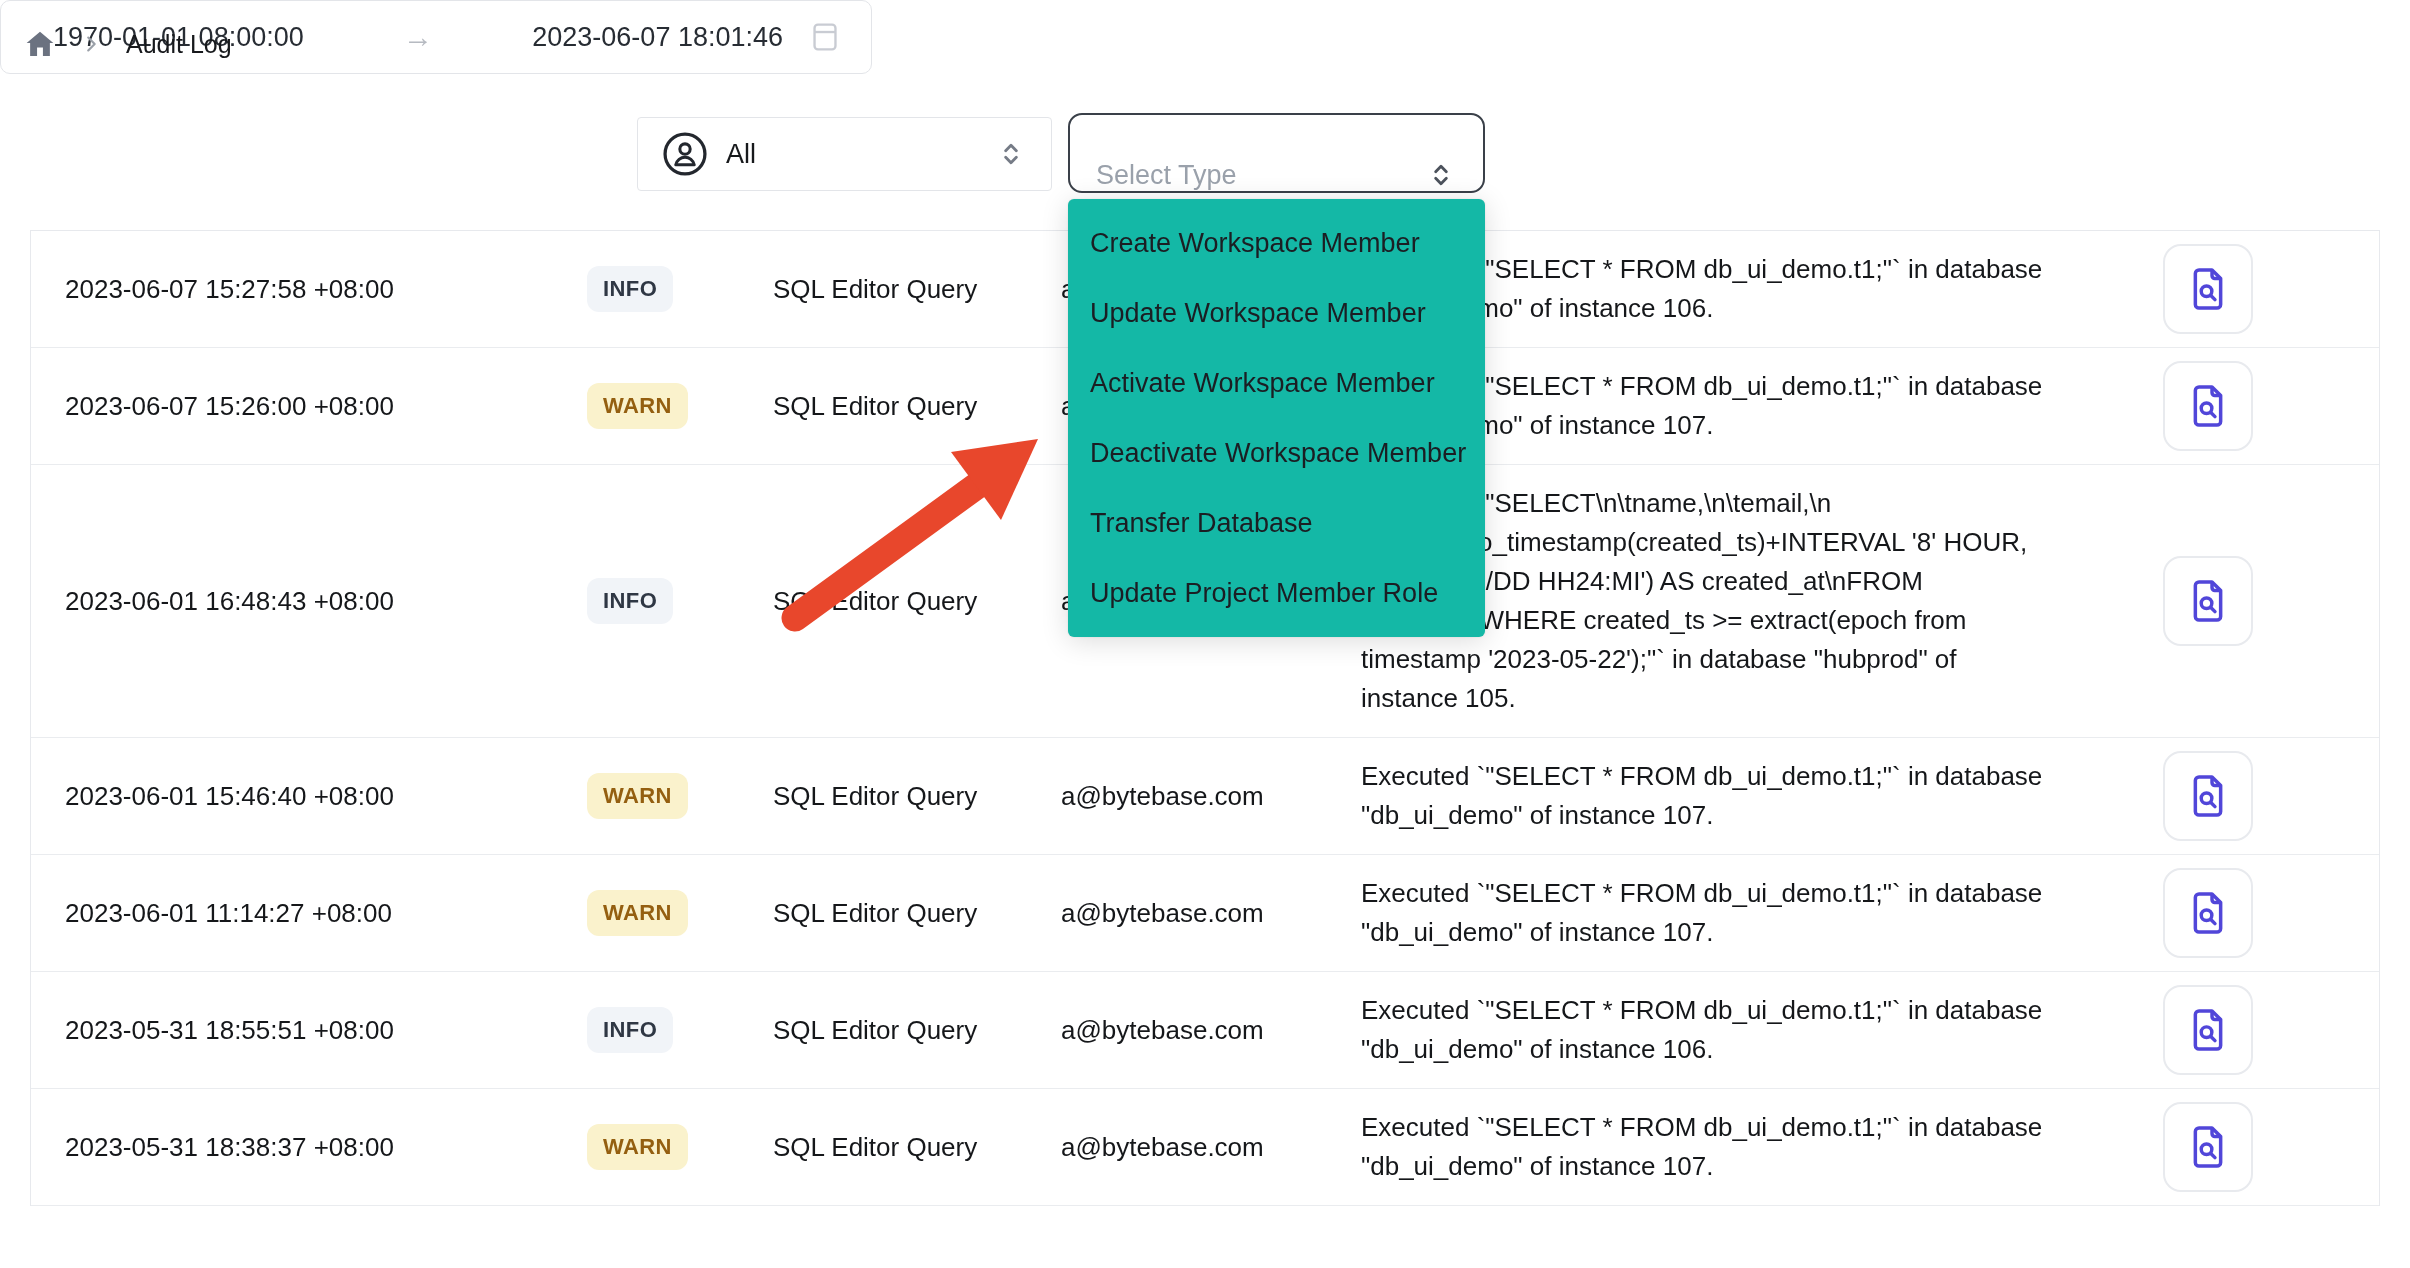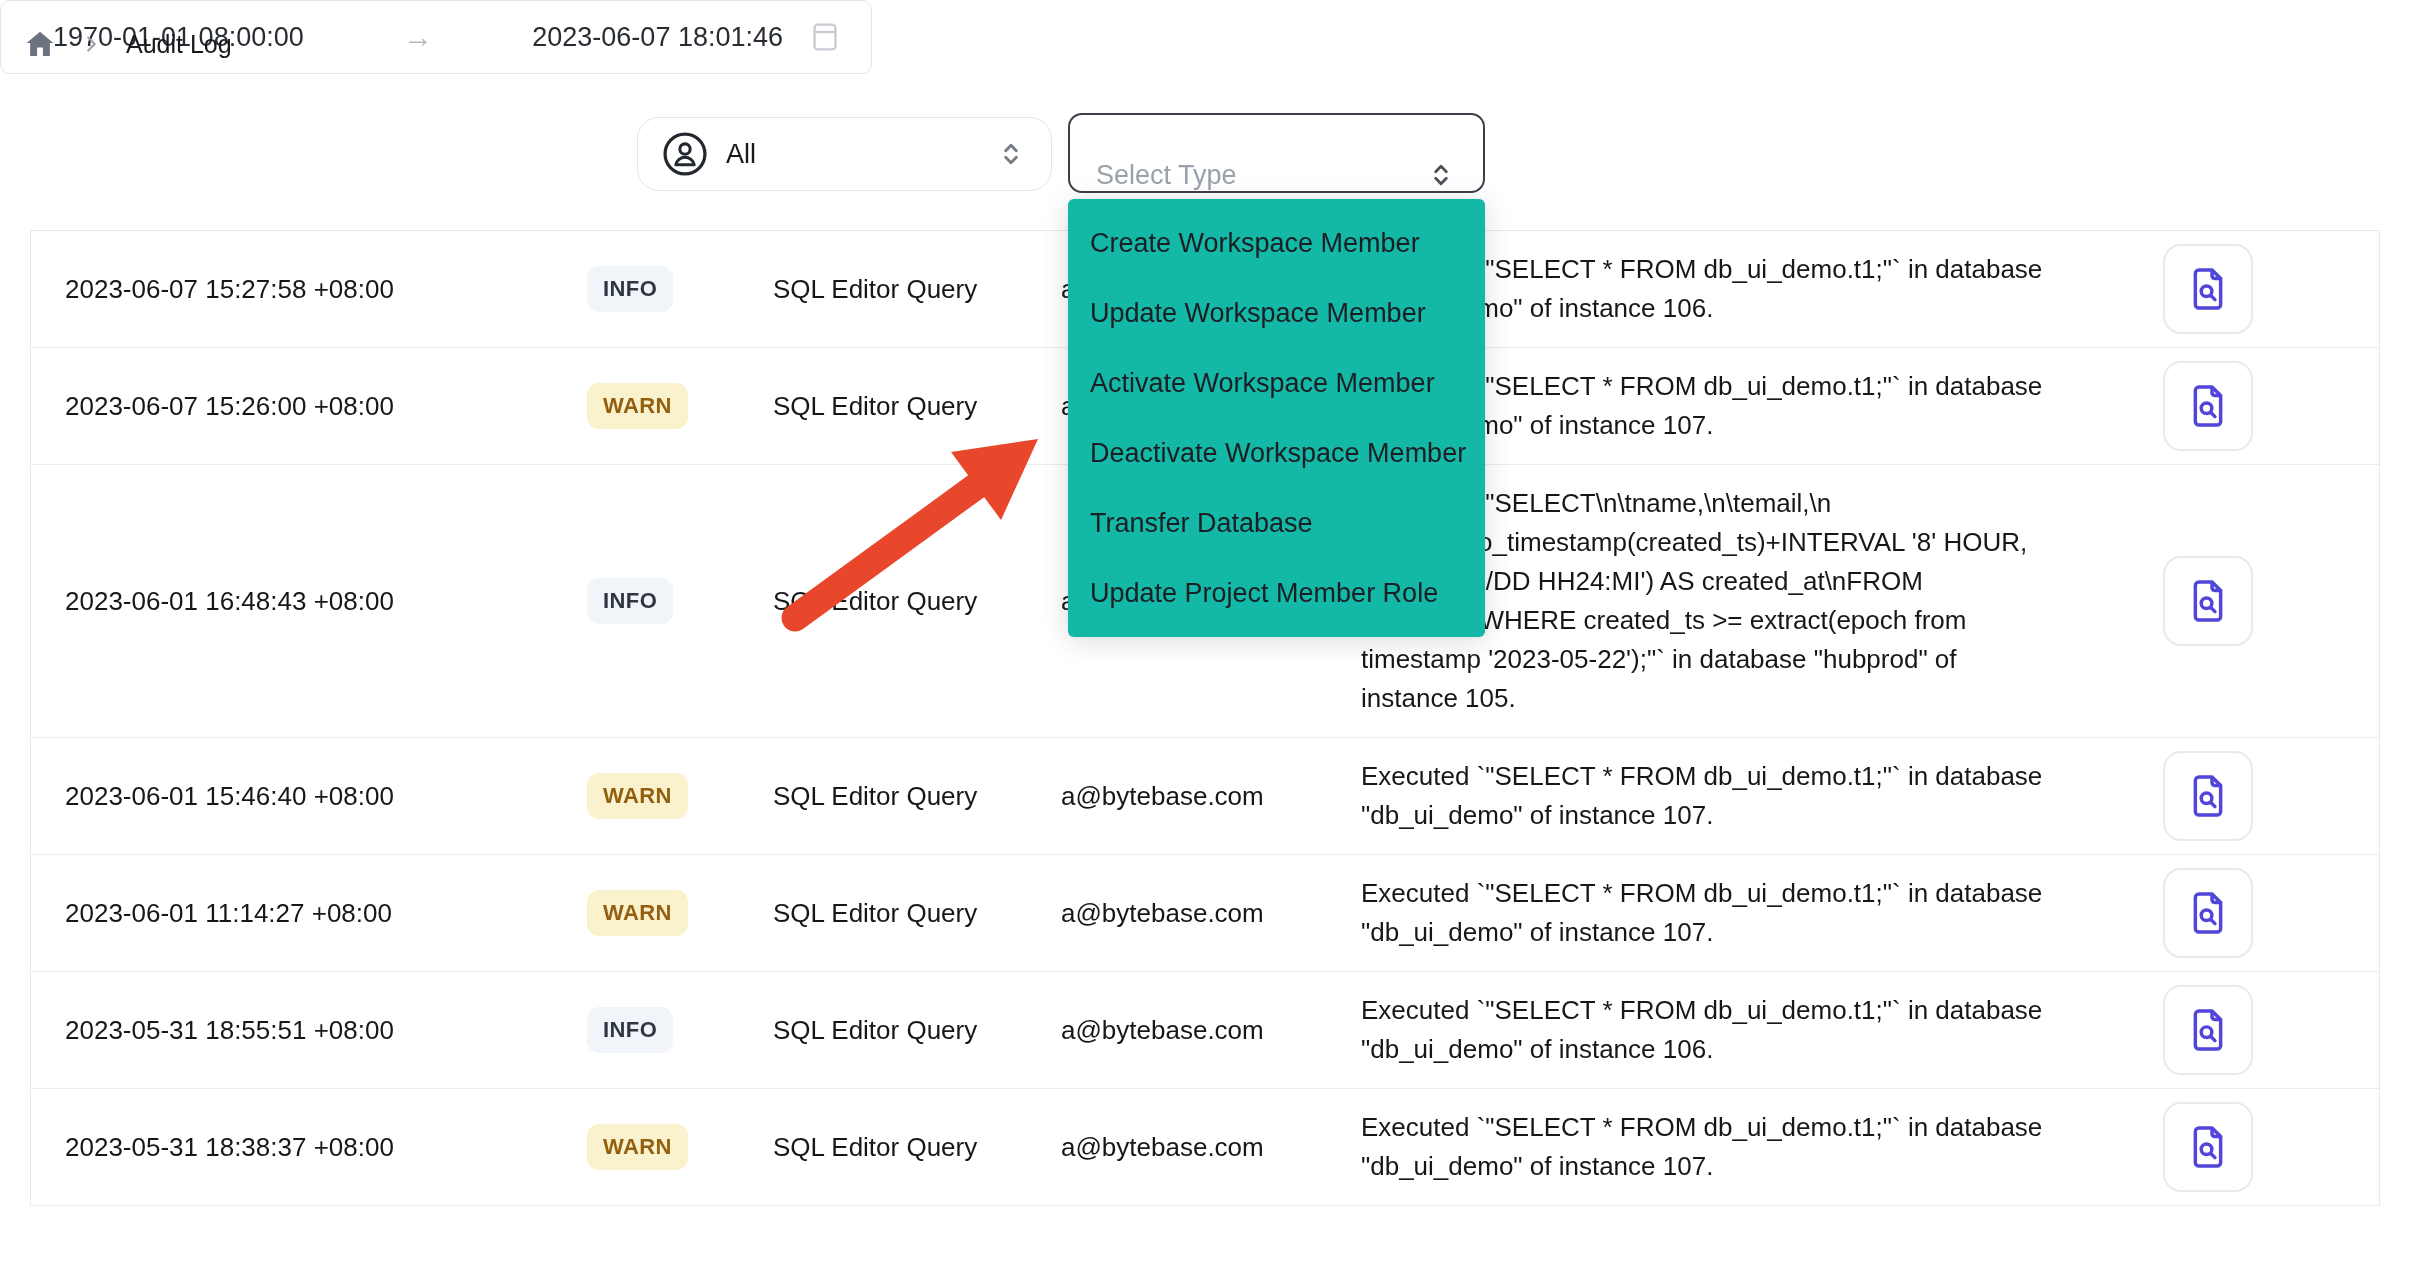--- a/index.html
+++ b/index.html
@@ -8,21 +8,21 @@
   .screen { position:relative; width:2410px; height:1268px; background:#fff; overflow:hidden; }
 
   
   .breadcrumb { position:absolute; left:24px; top:28px; display:flex; align-items:center; gap:24px; }
   .breadcrumb .home-ic { width:32px; height:32px; display:block; }
   .breadcrumb .chev-ic { width:22px; height:22px; display:block; }
   .breadcrumb .title { font-size:25px; font-weight:400; color:#17191c; }
 
   
   .sel { position:absolute; display:flex; align-items:center; background:#fff; }
-  .actor-select { left:637px; top:117px; width:415px; height:74px; border:1.5px solid #e3e5e9; border-radius:22px; padding:0 24px; gap:18px; cursor:pointer; }
+  .actor-select { left:637px; top:117px; width:415px; height:74px; border:1.5px solid #e3e5e9; border-radius:4px; padding:0 24px; gap:18px; cursor:pointer; }
   .actor-select .label { font-size:27px; color:#17191c; }
   .type-select { left:1068px; top:113px; width:417px; height:80px; border:2.5px solid #3a4049; border-radius:14px; padding:0 26px; cursor:pointer;align-items:flex-end; }
   .type-select .placeholder { font-size:27px; color:#9aa1ab; }
   .sel .spacer { flex:1; }
   .updown { width:32px; height:32px; }
   .daterange { left:1506px; top:117px; width:872px; height:74px; border:1.5px solid #e3e5e9; border-radius:10px; padding:0 30px; display:flex; align-items:center; cursor:pointer; }
   .daterange .dt { font-size:27px; color:#272c33; }
   .daterange .start { margin-left:22px; }
   .daterange .mid { flex:1; text-align:center; color:#b6bac1; font-size:30px; }
   .daterange .end { margin-right:26px; }

